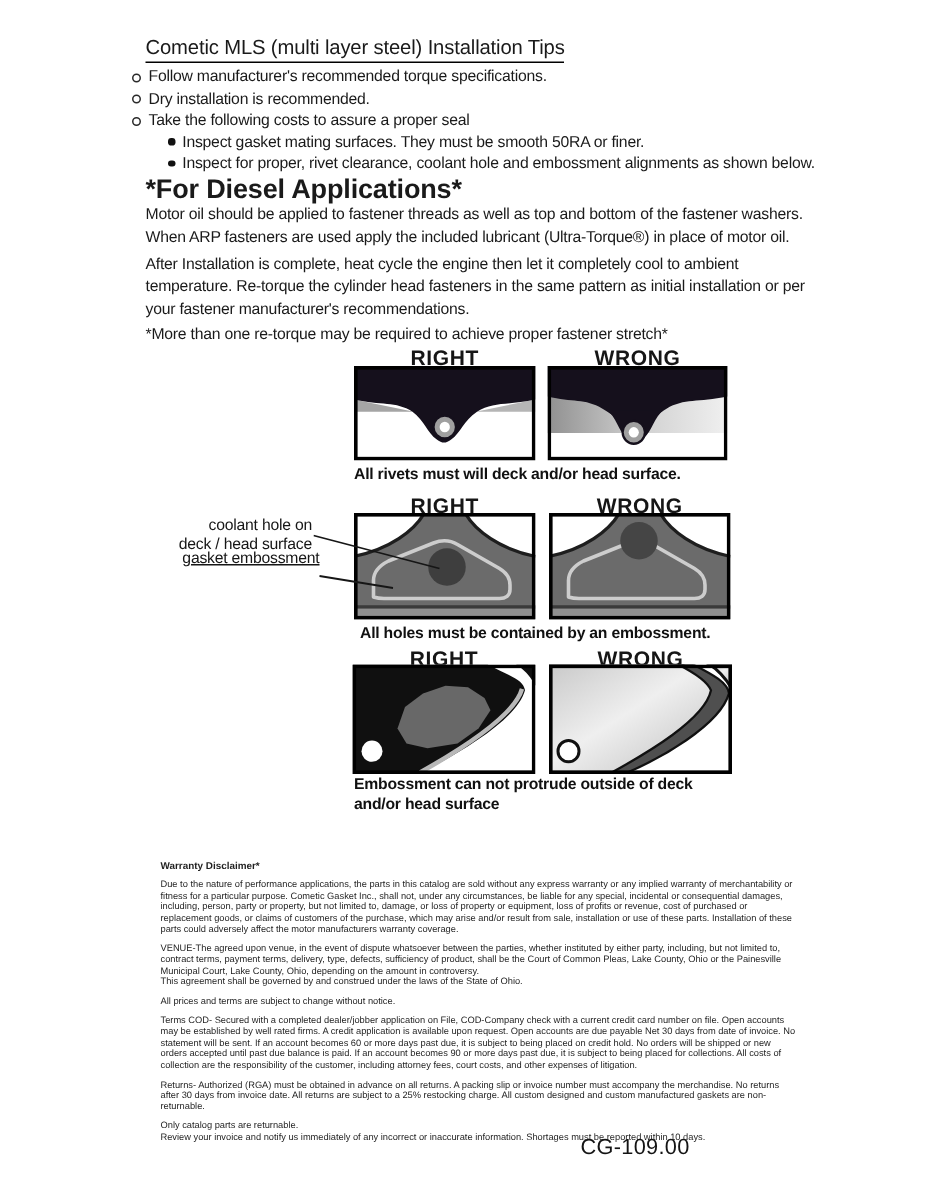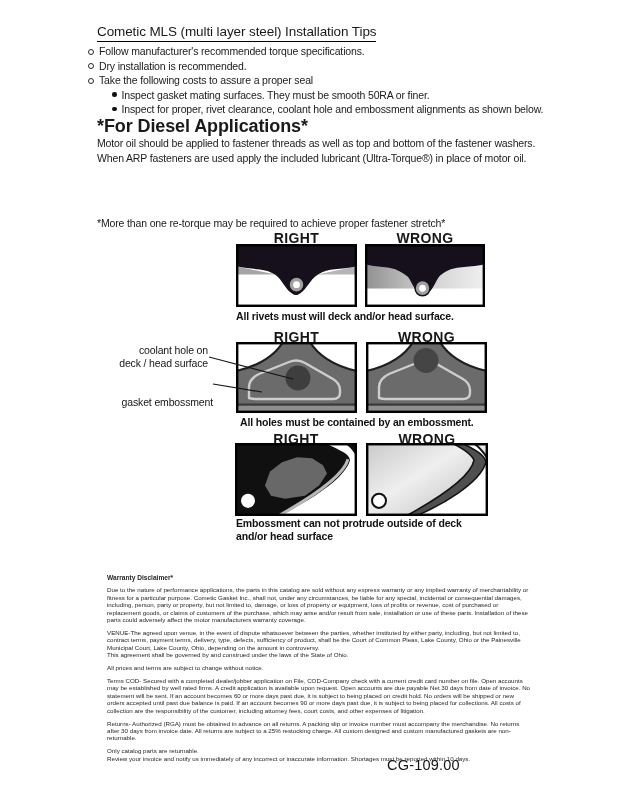--- a/index.html
+++ b/index.html
@@ -66,20 +66,21 @@
       <span>Inspect gasket mating surfaces.  They must be smooth 50RA or finer.</span>
     </div>
     <div class="tip-row sub">
       <span class="bullet-filled"></span>
       <span>Inspect for proper, rivet clearance, coolant hole and embossment alignments as shown below.</span>
     </div>
   </div>
 
   <div class="abs diesel-heading">*For Diesel Applications*</div>
   <div class="abs para p1">Motor oil should be applied to fastener threads as well as top and bottom of the fastener washers. When ARP fasteners are used apply the included lubricant (Ultra-Torque®) in place of motor oil.</div>
+  <div class="abs para p2">After Installation is complete, heat cycle the engine then let it completely cool to ambient temperature. Re-torque the cylinder head fasteners in the same pattern as initial installation or per your fastener manufacturer's recommendations.</div>
   <div class="abs para p3">*More than one re-torque may be required to achieve proper fastener stretch*</div>
 
   <div class="abs fig-label" style="left:236px;top:230px;width:121px;">RIGHT</div>
   <div class="abs fig-label" style="left:365px;top:230px;width:120px;">WRONG</div>
 
   <div class="abs fig-box" style="left:236px;top:244px;width:121px;height:63px;">
     <svg viewBox="0 0 121 62" preserveAspectRatio="none">
       <rect x="0" y="0" width="121" height="62" fill="#ffffff"></rect>
       <polygon points="0,22 40,30 0,30" fill="#a5a5a5"></polygon>
       <polygon points="121,22 81,30 121,30" fill="#b5b5b5"></polygon>
@@ -110,21 +111,21 @@
     </svg>
   </div>
 
   <div class="abs fig-caption" style="left:236px;top:310px;">All rivets must will deck and/or head surface.</div>
 
   <div class="abs fig-label" style="left:236px;top:329px;width:121px;">RIGHT</div>
   <div class="abs fig-label" style="left:366px;top:329px;width:121px;">WRONG</div>
 
   <div class="abs annot pre" style="left:98px;top:344px;width:110px;">coolant hole on
 deck / head surface</div>
-  <div class="abs annot" style="left:98px;top:396px;width:115px;">gasket embossment</div>
+  <div class="abs annot" style="left:98px;top:366px;width:115px;text-decoration:underline;">gasket embossment</div>
 
   <svg class="abs ptr" style="left:209px;top:352px;" width="95" height="45">
     <line x1="0" y1="5" x2="84" y2="27" stroke="#161616" stroke-width="1.2"></line>
     <line x1="4" y1="32" x2="53" y2="40" stroke="#161616" stroke-width="1.2"></line>
   </svg>
 
   <div class="abs fig-box" style="left:236px;top:342px;width:121px;height:71px;">
     <svg viewBox="0 0 121 71" preserveAspectRatio="none">
       <rect x="0" y="0" width="121" height="71" fill="#6b6b6b"></rect>
       <path d="M0,0 L47,0 C40,12 24,24 0,29 Z" fill="#ffffff"></path>

